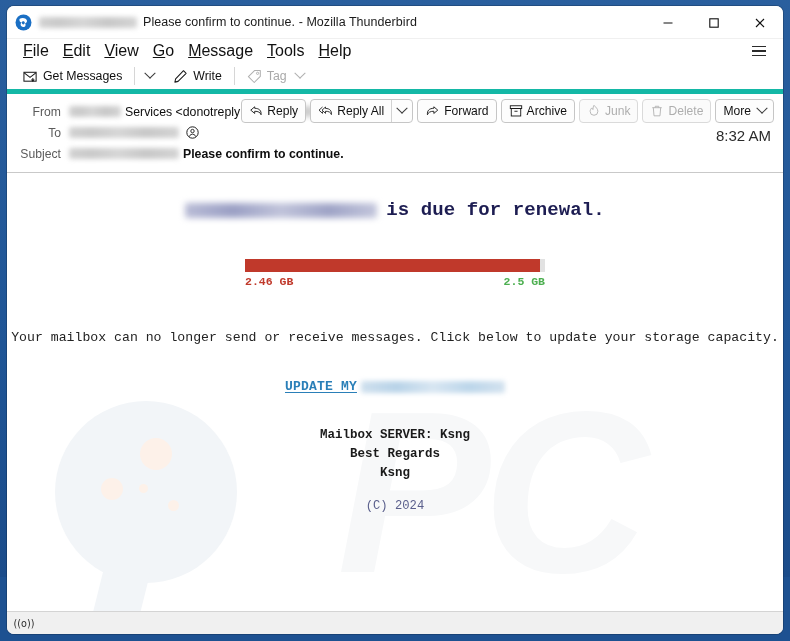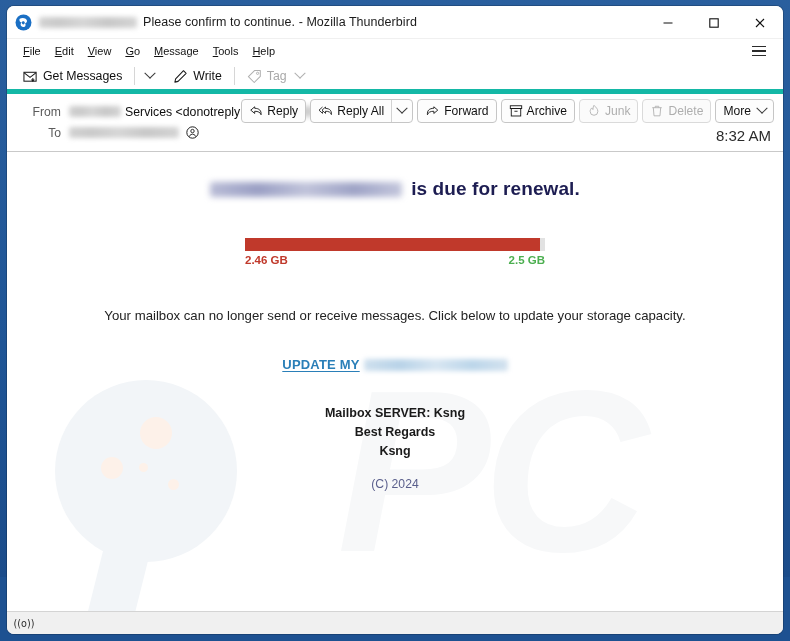--- a/index.html
+++ b/index.html
@@ -76,21 +76,21 @@
   #menubar {
     height: 24px;
     flex: 0 0 24px;
     display: flex;
     align-items: center;
     padding-left: 9px;
     background: #ffffff;
     position: relative;
   }
   .menu-item {
-    font-size: 11px;
+    font-size: 16px;
     color: #111;
     padding: 2px 7px;
     white-space: nowrap;
   }
   .menu-item u { text-decoration: underline; text-underline-offset: 1px; }
   #hamburger {
     position: absolute;
     right: 13px; top: 2px;
     width: 22px; height: 20px;
     display: flex; flex-direction: column;
@@ -256,20 +256,21 @@
     letter-spacing: -8px;
     line-height: 1;
     user-select: none;
   }
 
   #mail-content {
     position: relative;
     z-index: 2;
     padding-top: 26px;
     text-align: center;
+    font-family: Liberation Mono, monospace;
   }
   #renewal-line {
     font-size: 19px;
     font-weight: bold;
     color: #1d1d52;
     letter-spacing: .1px;
     display: flex;
     align-items: center;
     justify-content: center;
     gap: 9px;
@@ -450,20 +451,27 @@
         <div class="hdr-val">
           <span class="blur-box" style="width:110px;height:11px;"></span>
           <svg class="contact-icon" viewBox="0 0 16 16">
             <circle cx="8" cy="8" r="7" fill="none" stroke="#1a1a1a" stroke-width="1.2"></circle>
             <circle cx="8" cy="6.2" r="2.1" fill="none" stroke="#1a1a1a" stroke-width="1.1"></circle>
             <path d="M4.2 13 a3.9 3.9 0 0 1 7.6 0" fill="none" stroke="#1a1a1a" stroke-width="1.1"></path>
           </svg>
         </div>
       </div>
 
+      <div class="hdr-row">
+        <div class="hdr-label">Subject</div>
+        <div class="hdr-val bold">
+          <span class="blur-box" style="width:110px;height:11px;"></span>
+          <span>Please confirm to continue.</span>
+        </div>
+      </div>
 
       <div id="action-bar">
         <div class="act-btn">
           <svg width="14" height="14" viewBox="0 0 16 16">
             <path d="M6.5 3.2 L2 7 L6.5 10.8 V8.3 c4 0 6.4 1.2 7.3 4 .4-4.8-2-7.3-7.3-7.4 Z" fill="none" stroke="#1a1a1a" stroke-width="1.05" stroke-linejoin="round"></path>
           </svg>
           <span>Reply</span>
         </div>
         <div class="act-group">
           <div class="seg">

